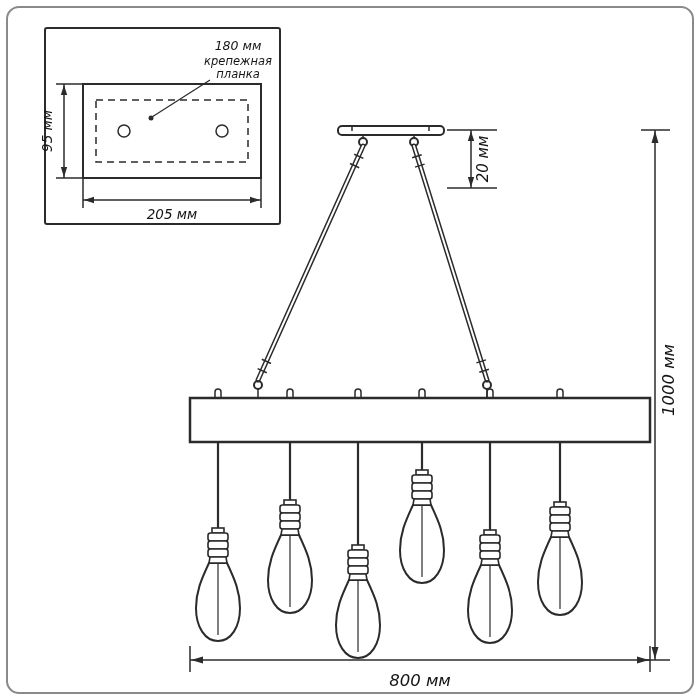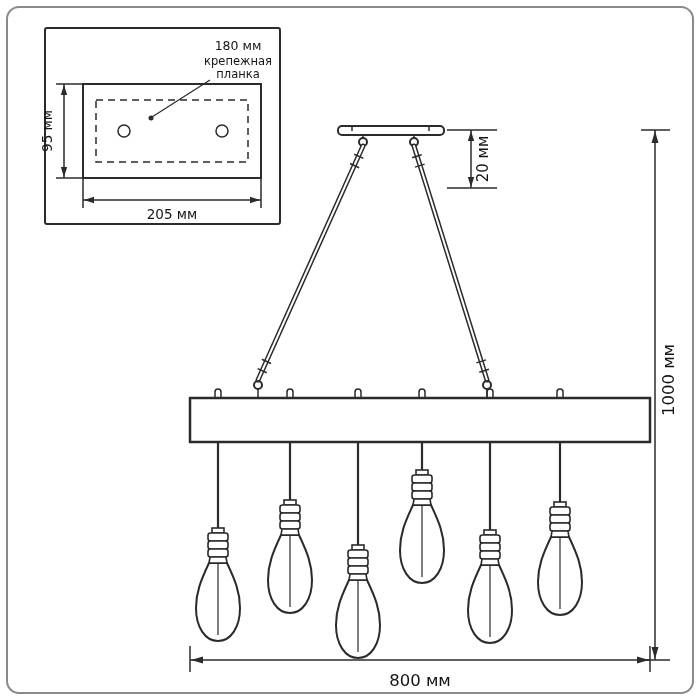--- a/index.html
+++ b/index.html
@@ -1,17 +1,17 @@
 <!DOCTYPE html>
 <html style="--line: #2b2b2b; --frame: #8a8a8a;"><head>
 <meta charset="utf-8">
 <style>
   :root { --line:#2b2b2b; --frame:#8a8a8a; }
   html,body { margin:0; padding:0; background:#ffffff; }
-  .stage { width:608px; height:700px; position:relative; }
+  .stage { width:608px; height:700px; position:relative;font-style:italic; }
   svg text { font-family:"DejaVu Sans", sans-serif; fill:#151515; }
   .t11 { font-size:11.5px; }
   .t12 { font-size:12.5px; }
   .t13 { font-size:13.5px; }
   .t15 { font-size:15px; }
   .t16 { font-size:16.5px; }
   .mid { text-anchor:middle; }
   .ln   { stroke:var(--line); stroke-width:2; fill:none; }
   .lnf  { stroke:var(--line); stroke-width:2; fill:#ffffff; }
   .lnf16{ stroke:var(--line); stroke-width:1.6; fill:#ffffff; }

